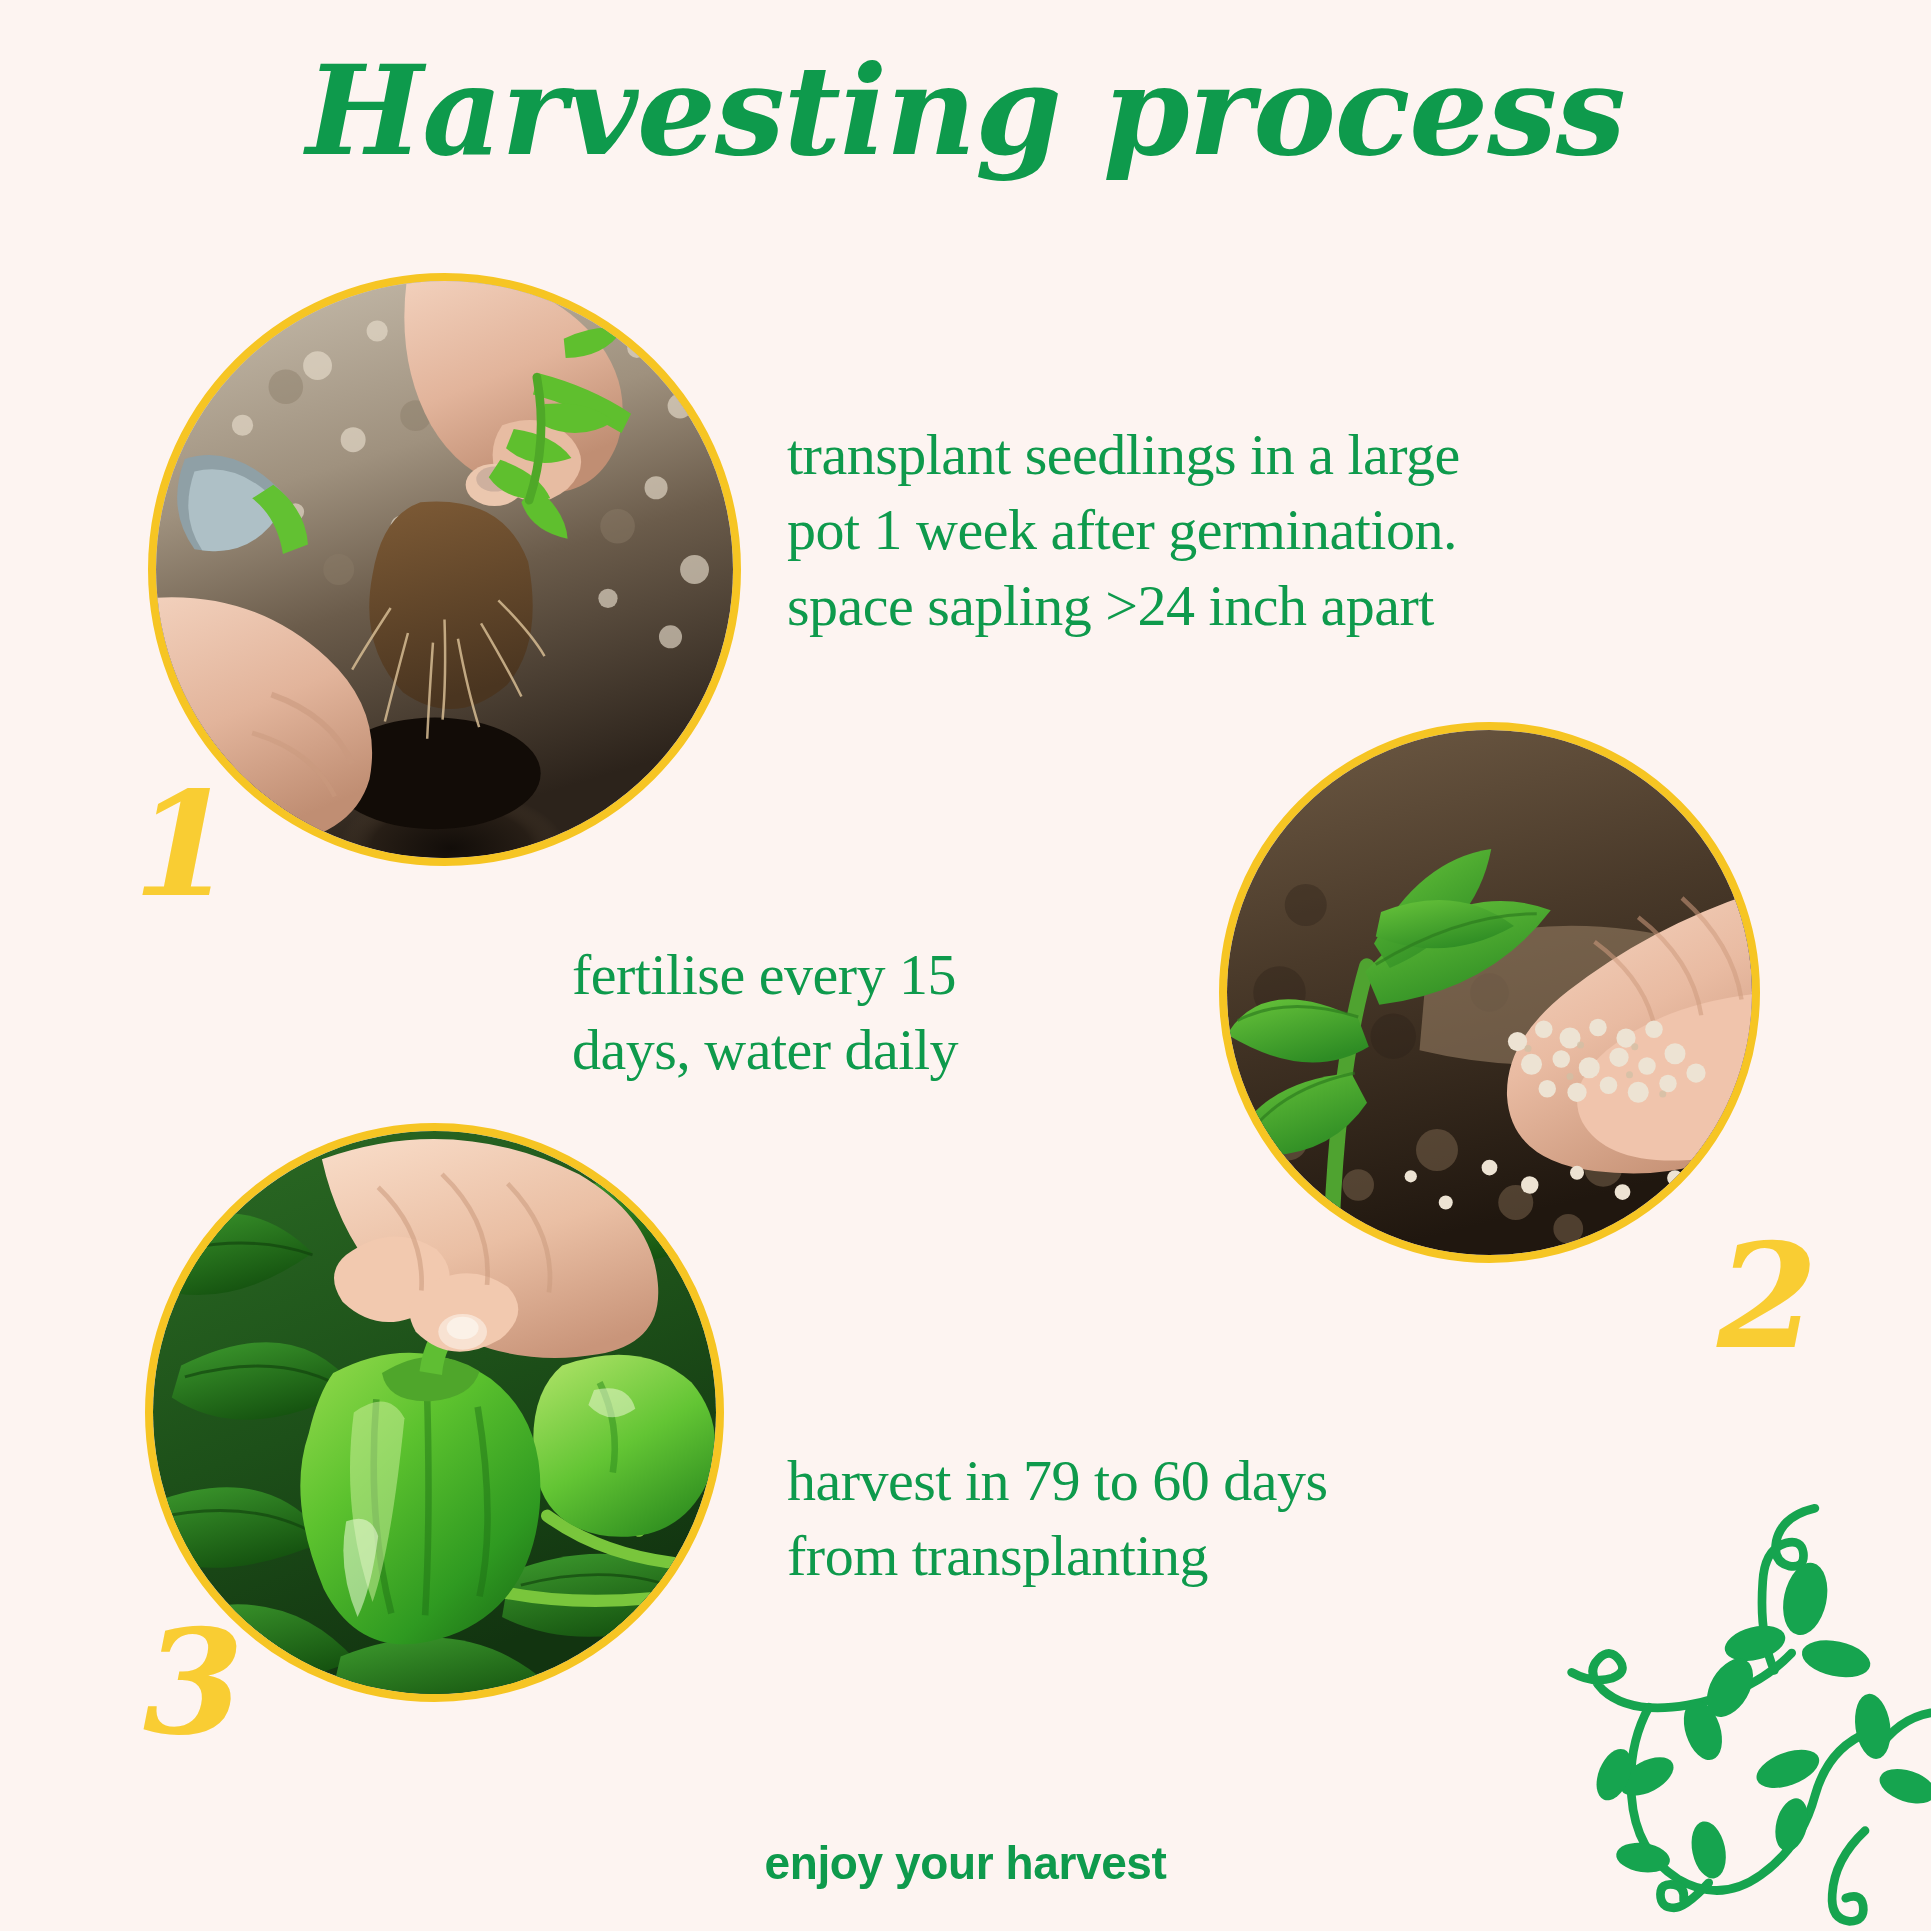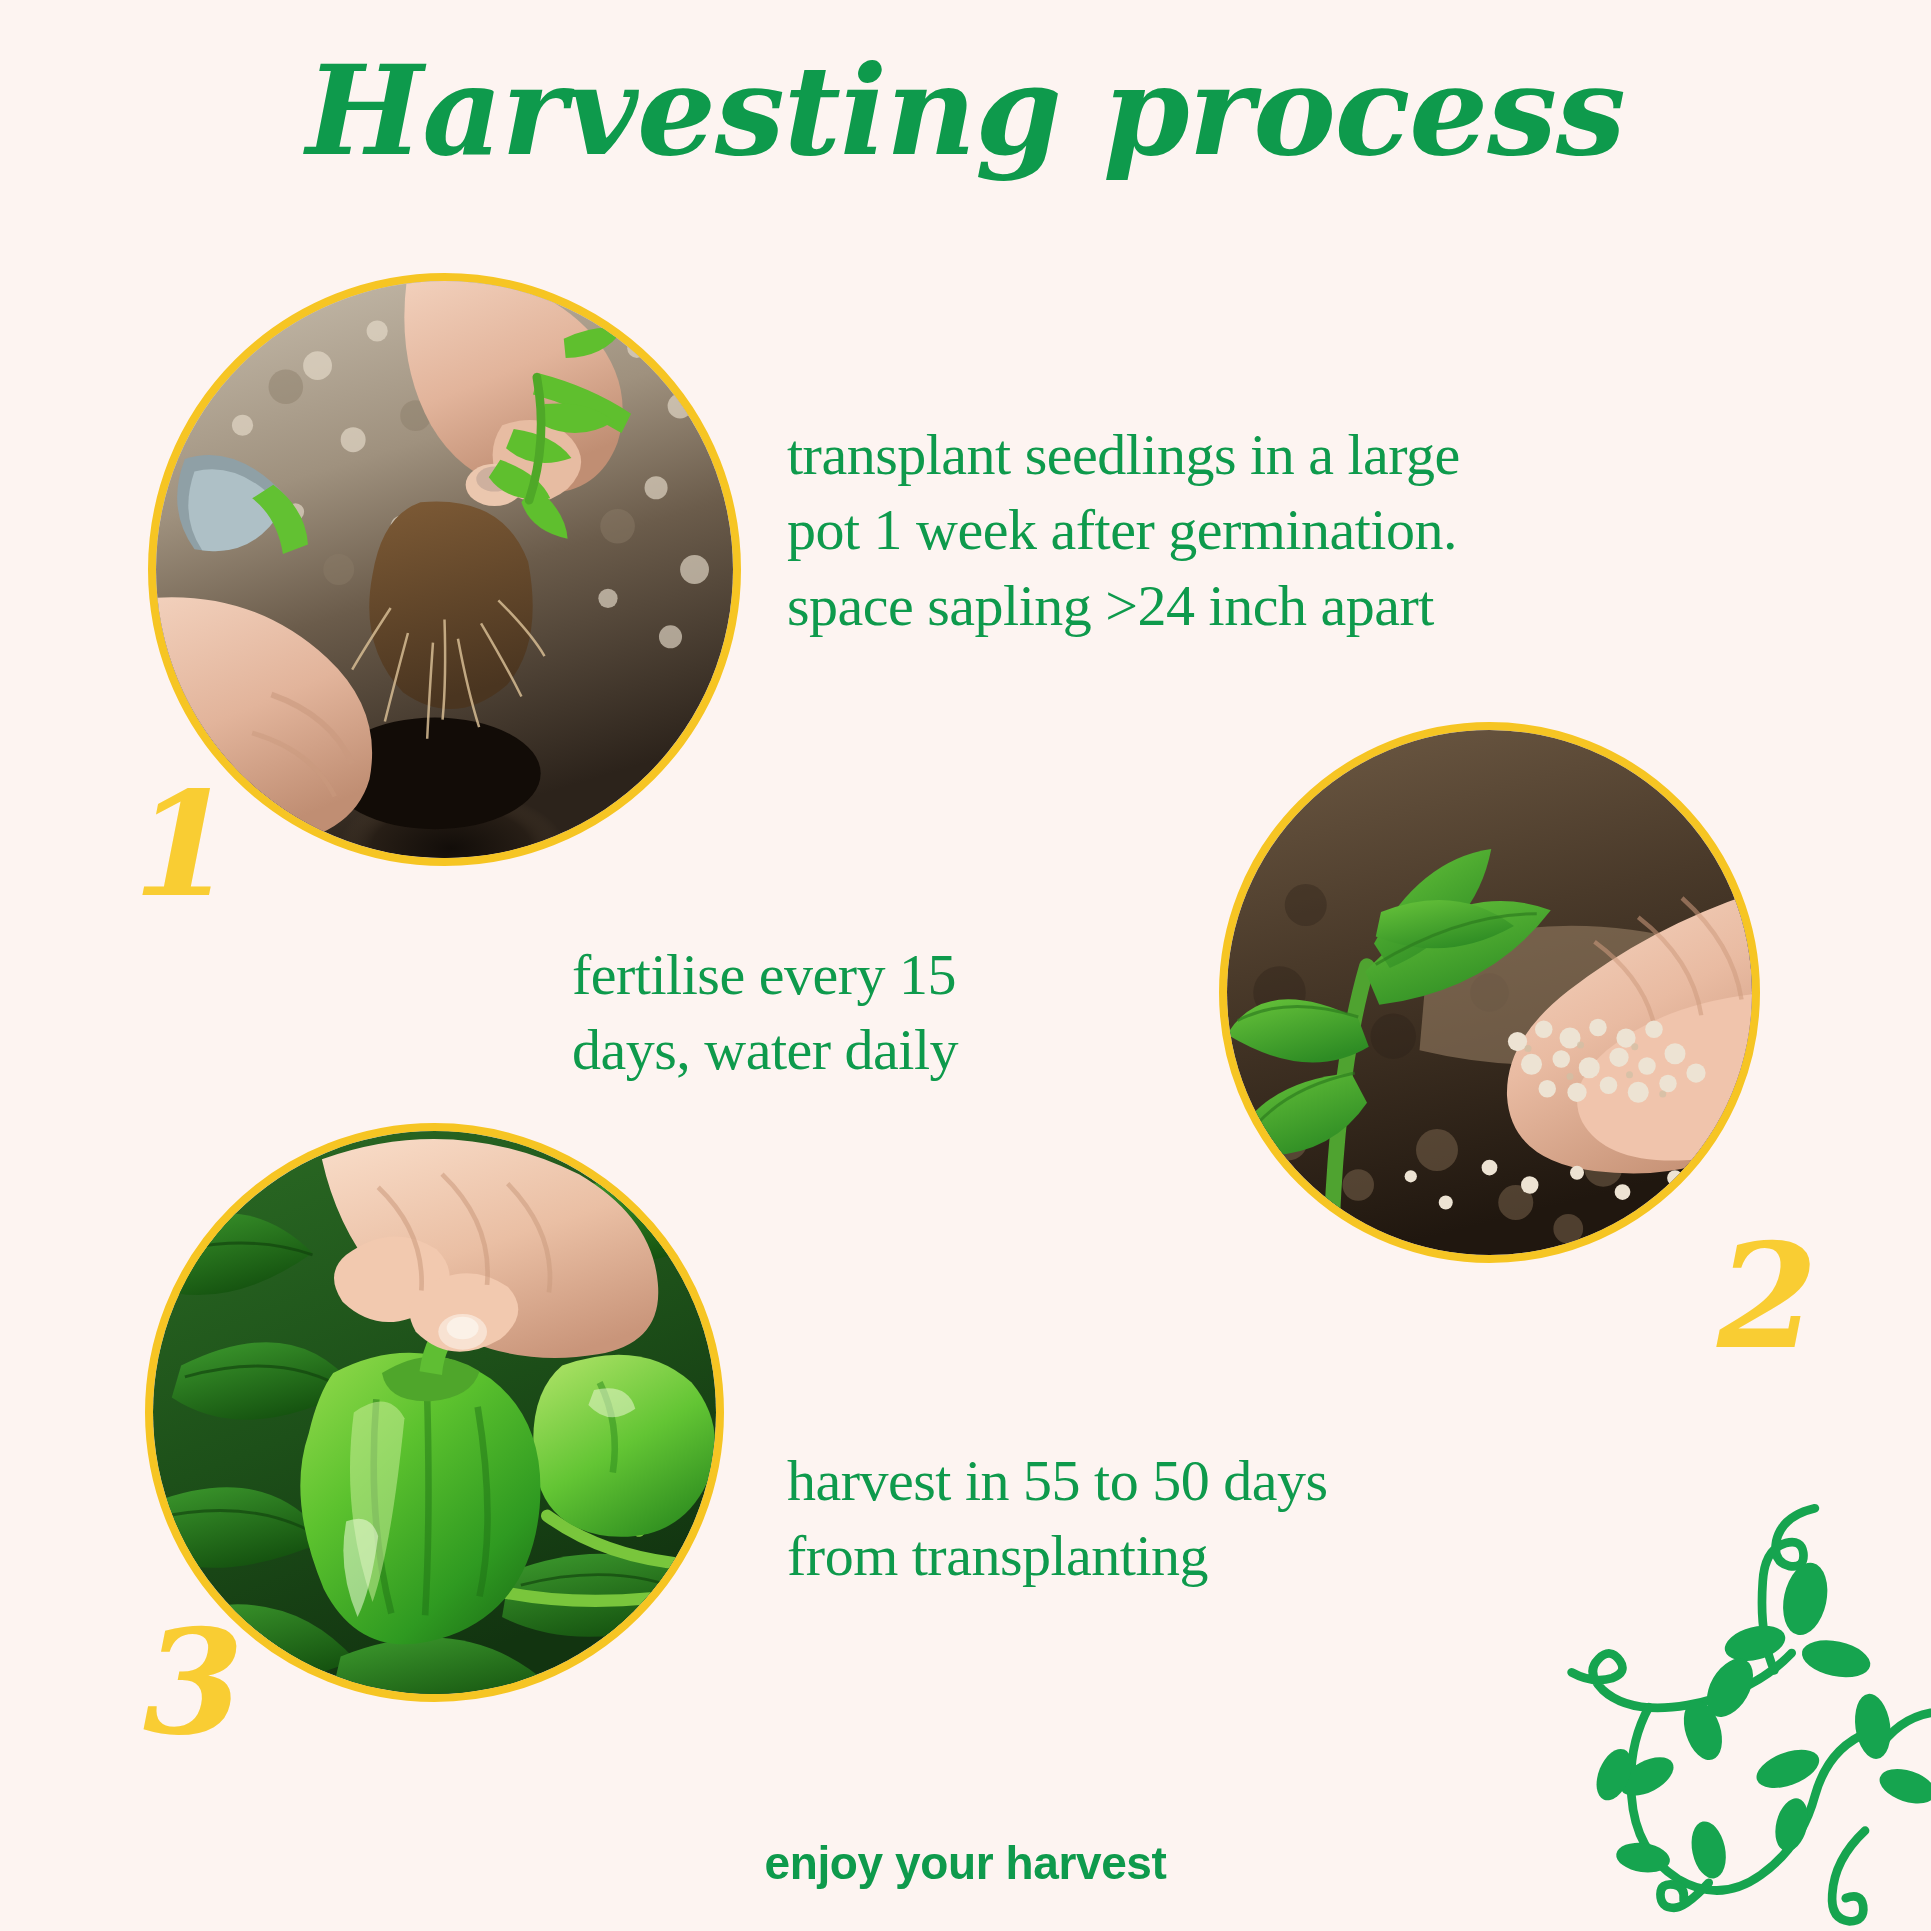--- a/index.html
+++ b/index.html
@@ -402,21 +402,21 @@
           <path d="M378 56  q52 54 44 116"></path>
         </g>
         <ellipse cx="330" cy="214" rx="26" ry="19" fill="#F8E2D2"></ellipse>
         <ellipse cx="330" cy="210" rx="17" ry="12" fill="#FBF1E7"></ellipse>
       </svg>
     </div>
   </div>
 
   <div class="step-num" style="left:143px; top:1610px;">3</div>
 
-  <div class="caption" id="caption-3">harvest in 55 to 50 days
+  <div class="caption" id="caption-3">harvest in 79 to 60 days
 from transplanting</div>
 
   <div class="footer">enjoy your harvest</div>
 
   <svg class="vine" viewBox="0 0 420 460">
     <g fill="none" stroke="#16A44F" stroke-width="9" stroke-linecap="round">
 
       <path d="M300 22 q-34 8 -40 34 q-4 22 14 26 q16 2 14 -14 q-2 -14 -18 -10 q-22 6 -24 40 q-4 56 12 92"></path>
 
       <path d="M276 172 q-40 42 -108 54 q-60 10 -88 -16 q-18 -18 -4 -32 q12 -12 22 2 q8 12 -8 18 q-20 6 -42 -6"></path>

